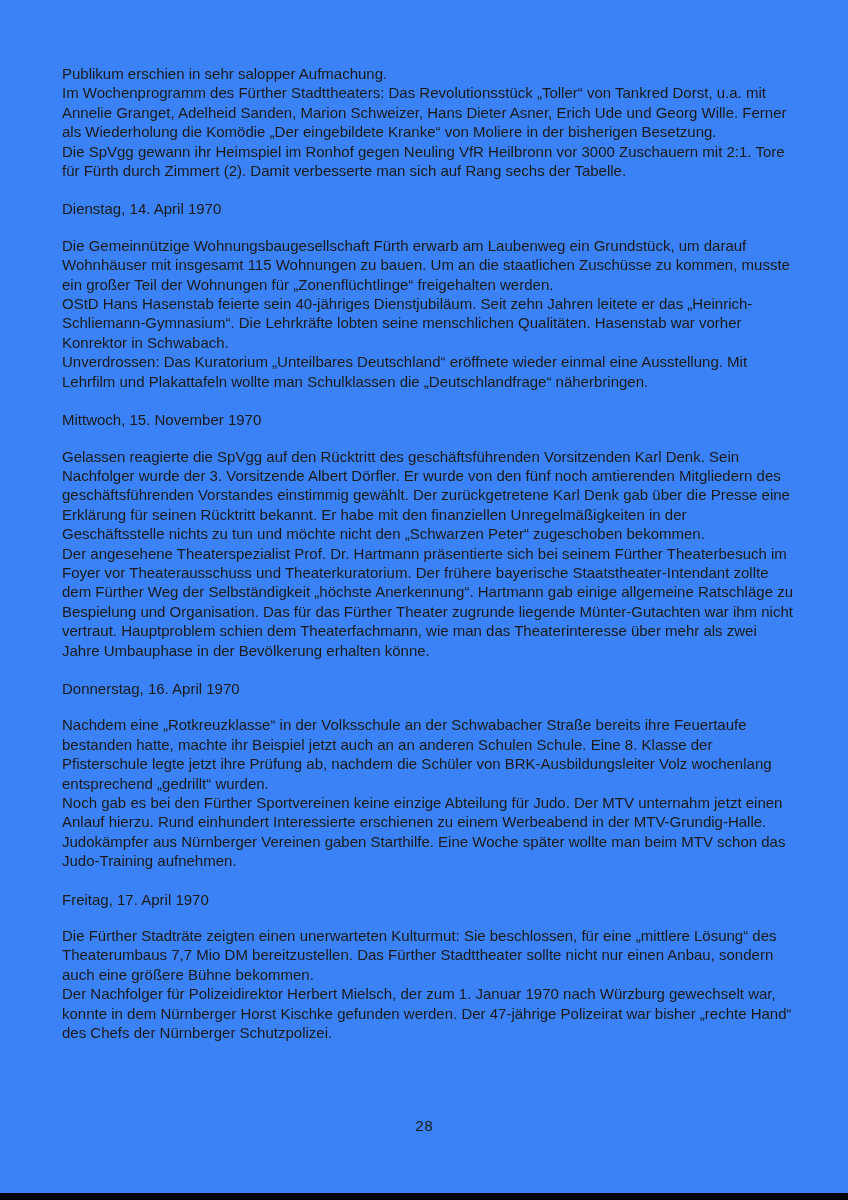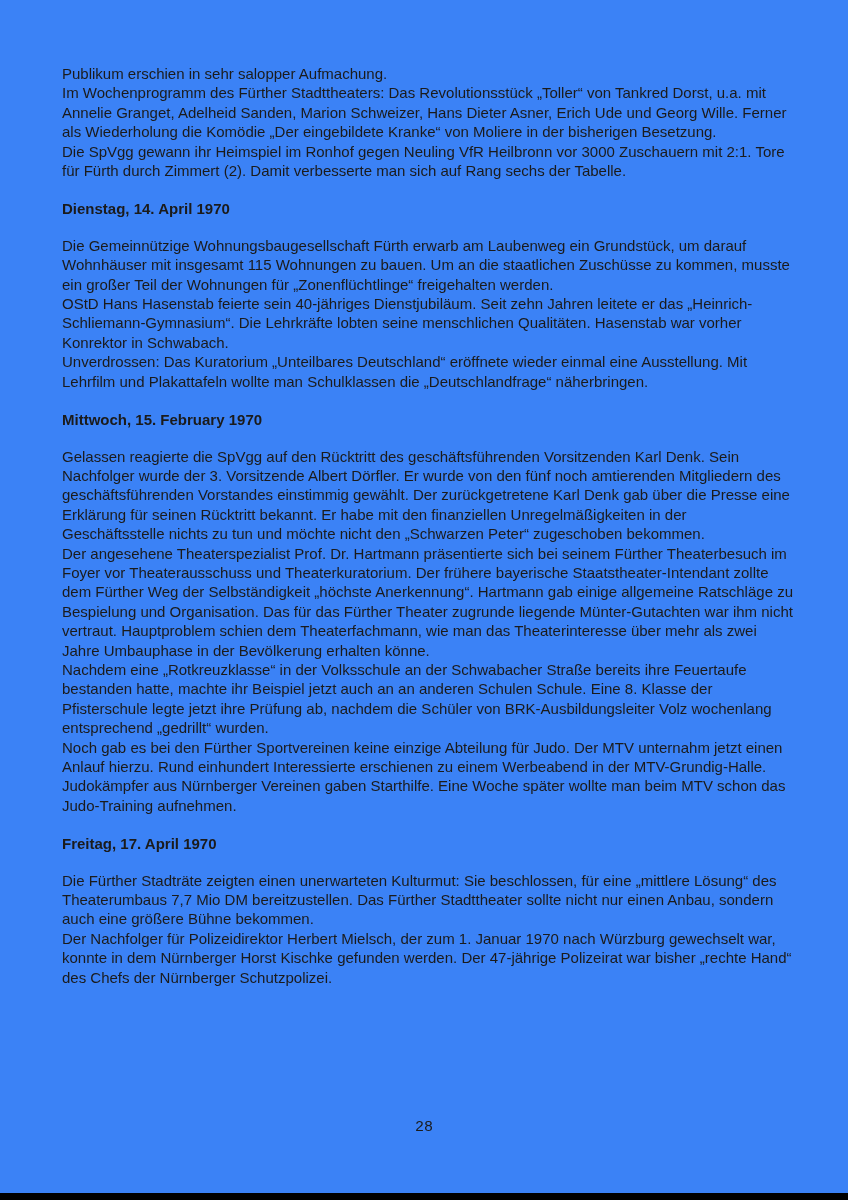--- a/index.html
+++ b/index.html
@@ -35,21 +35,21 @@
     margin: 0;
     padding: 0;
   }
   .entry {
     margin: 0;
     padding: 0;
   }
   .entry-heading {
     font-size: 15px;
     line-height: 19.4px;
-    font-weight: 700;
+    font-weight: 400;
     margin: 19px 0 17px 0;
     padding: 0;
   }
   .page-footer {
     position: absolute;
     left: 0;
     top: 1118px;
     width: 848px;
     text-align: center;
     font-size: 15px;
@@ -80,26 +80,27 @@
     </section>
 
     <section class="entry">
       <h2 class="entry-heading">Dienstag, 14. April 1970</h2>
       <p class="para">Die Gemeinnützige Wohnungsbaugesellschaft Fürth erwarb am Laubenweg ein Grundstück, um darauf Wohnhäuser mit insgesamt 115 Wohnungen zu bauen. Um an die staatlichen Zuschüsse zu kommen, musste ein großer Teil der Wohnungen für „Zonenflüchtlinge“ freigehalten werden.</p>
       <p class="para">OStD Hans Hasenstab feierte sein 40-jähriges Dienstjubiläum. Seit zehn Jahren leitete er das „Heinrich-Schliemann-Gymnasium“. Die Lehrkräfte lobten seine menschlichen Qualitäten. Hasenstab war vorher Konrektor in Schwabach.</p>
       <p class="para">Unverdrossen: Das Kuratorium „Unteilbares Deutschland“ eröffnete wieder einmal eine Ausstellung. Mit Lehrfilm und Plakattafeln wollte man Schulklassen die „Deutschlandfrage“ näherbringen.</p>
     </section>
 
     <section class="entry">
-      <h2 class="entry-heading">Mittwoch, 15. February 1970</h2>
+      <h2 class="entry-heading">Mittwoch, 15. November 1970</h2>
       <p class="para">Gelassen reagierte die SpVgg auf den Rücktritt des geschäftsführenden Vorsitzenden Karl Denk. Sein Nachfolger wurde der 3. Vorsitzende Albert Dörfler. Er wurde von den fünf noch amtierenden Mitgliedern des geschäftsführenden Vorstandes einstimmig gewählt. Der zurückgetretene Karl Denk gab über die Presse eine Erklärung für seinen Rücktritt bekannt. Er habe mit den finanziellen Unregelmäßigkeiten in der Geschäftsstelle nichts zu tun und möchte nicht den „Schwarzen Peter“ zugeschoben bekommen.</p>
       <p class="para">Der angesehene Theaterspezialist Prof. Dr. Hartmann präsentierte sich bei seinem Fürther Theaterbesuch im Foyer vor Theaterausschuss und Theaterkuratorium. Der frühere bayerische Staatstheater-Intendant zollte dem Fürther Weg der Selbständigkeit „höchste Anerkennung“. Hartmann gab einige allgemeine Ratschläge zu Bespielung und Organisation. Das für das Fürther Theater zugrunde liegende Münter-Gutachten war ihm nicht vertraut. Hauptproblem schien dem Theaterfachmann, wie man das Theaterinteresse über mehr als zwei Jahre Umbauphase in der Bevölkerung erhalten könne.</p>
     </section>
 
     <section class="entry">
+      <h2 class="entry-heading">Donnerstag, 16. April 1970</h2>
       <p class="para">Nachdem eine „Rotkreuzklasse“ in der Volksschule an der Schwabacher Straße bereits ihre Feuertaufe bestanden hatte, machte ihr Beispiel jetzt auch an an anderen Schulen Schule. Eine 8. Klasse der Pfisterschule legte jetzt ihre Prüfung ab, nachdem die Schüler von BRK-Ausbildungsleiter Volz wochenlang entsprechend „gedrillt“ wurden.</p>
       <p class="para">Noch gab es bei den Fürther Sportvereinen keine einzige Abteilung für Judo. Der MTV unternahm jetzt einen Anlauf hierzu. Rund einhundert Interessierte erschienen zu einem Werbeabend in der MTV-Grundig-Halle. Judokämpfer aus Nürnberger Vereinen gaben Starthilfe. Eine Woche später wollte man beim MTV schon das Judo-Training aufnehmen.</p>
     </section>
 
     <section class="entry">
       <h2 class="entry-heading">Freitag, 17. April 1970</h2>
       <p class="para">Die Fürther Stadträte zeigten einen unerwarteten Kulturmut: Sie beschlossen, für eine „mittlere Lösung“ des Theaterumbaus 7,7 Mio DM bereitzustellen. Das Fürther Stadttheater sollte nicht nur einen Anbau, sondern auch eine größere Bühne bekommen.</p>
       <p class="para">Der Nachfolger für Polizeidirektor Herbert Mielsch, der zum 1. Januar 1970 nach Würzburg gewechselt war, konnte in dem Nürnberger Horst Kischke gefunden werden. Der 47-jährige Polizeirat war bisher „rechte Hand“ des Chefs der Nürnberger Schutzpolizei.</p>
     </section>
 

